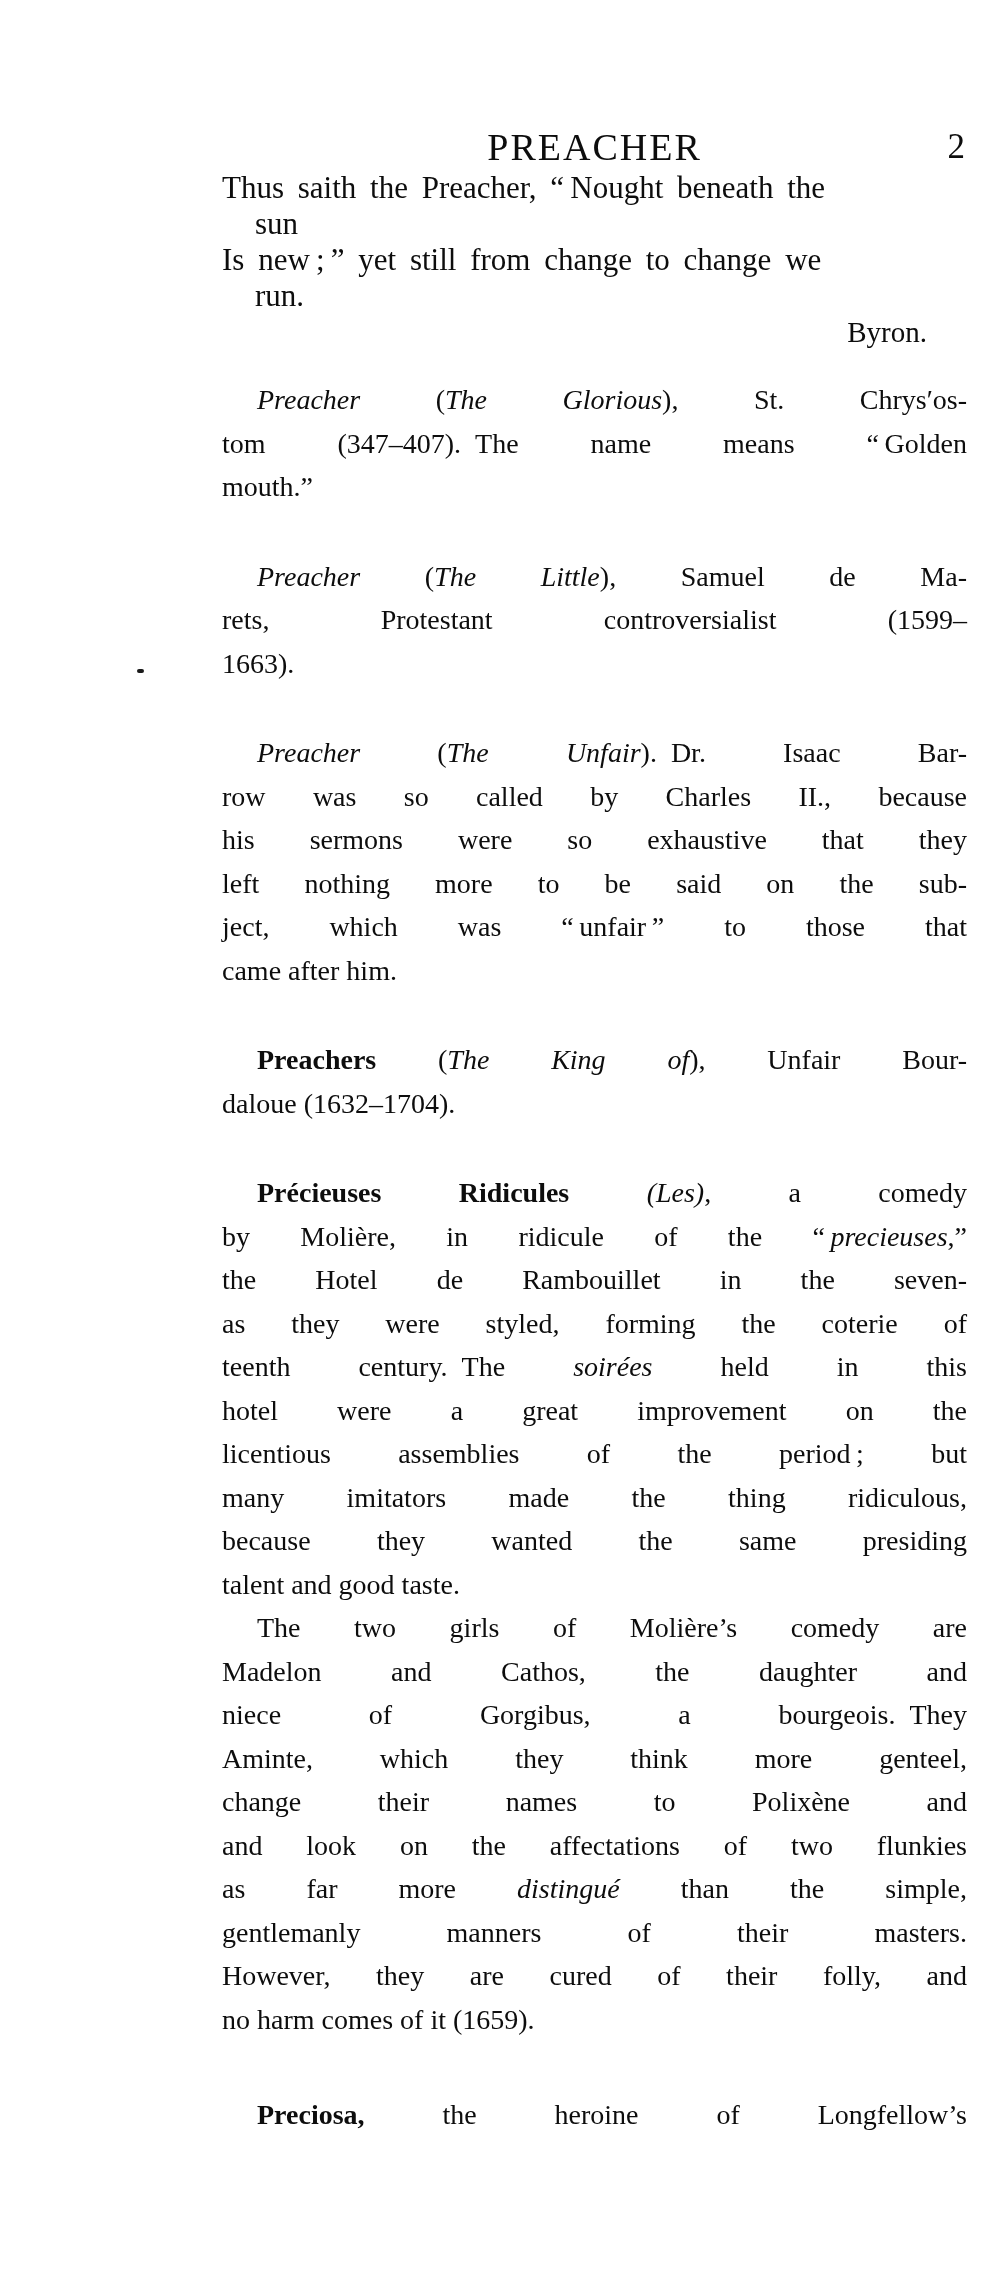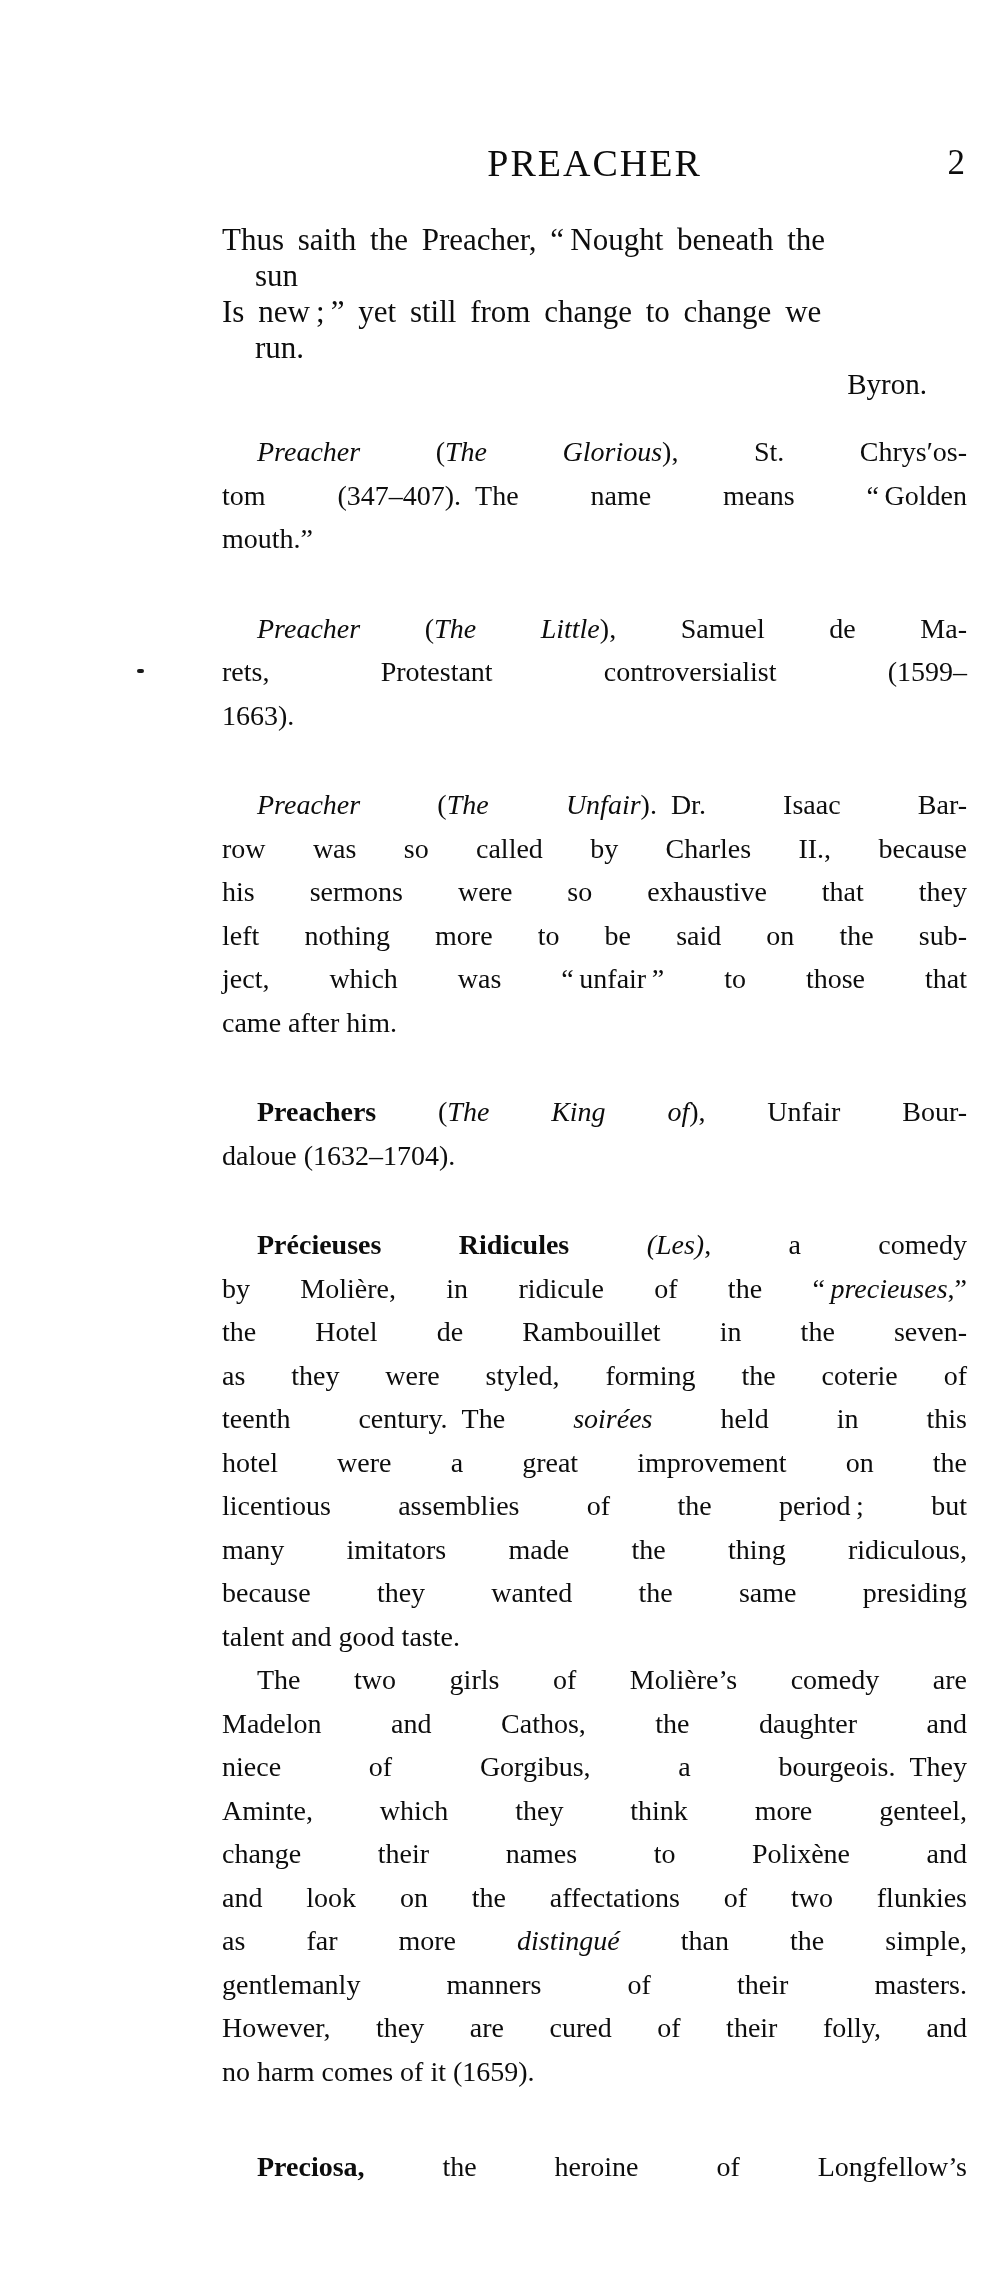--- a/index.html
+++ b/index.html
@@ -12,21 +12,21 @@
     width: 1000px;
     height: 2271px;
     background: #ffffff;
     color: #0d0d0d;
     font-family: "Liberation Serif", "DejaVu Serif", serif;
     overflow: hidden;
   }
   .col {
     position: absolute;
     left: 222px;
-    top: 16px;
+    top: 0;
     width: 745px;
   }
   
   .running-header {
     margin-top: 124px;
     height: 46px;
     position: relative;
     font-size: 38px;
     line-height: 46px;
   }
@@ -38,21 +38,20 @@
   .running-header .pagenum {
     position: absolute;
     right: 2px;
     top: 0;
     font-size: 35px;
     line-height: 46px;
     letter-spacing: 0;
   }
   
   .epigraph {
-    margin-top: 36px;
     font-size: 31px;
     word-spacing: 6px;
   }
   .quote-line {
     line-height: 36px;
     text-align: left;
     white-space: nowrap;
   }
   .quote-line.q-cont {
     padding-left: 33px;

